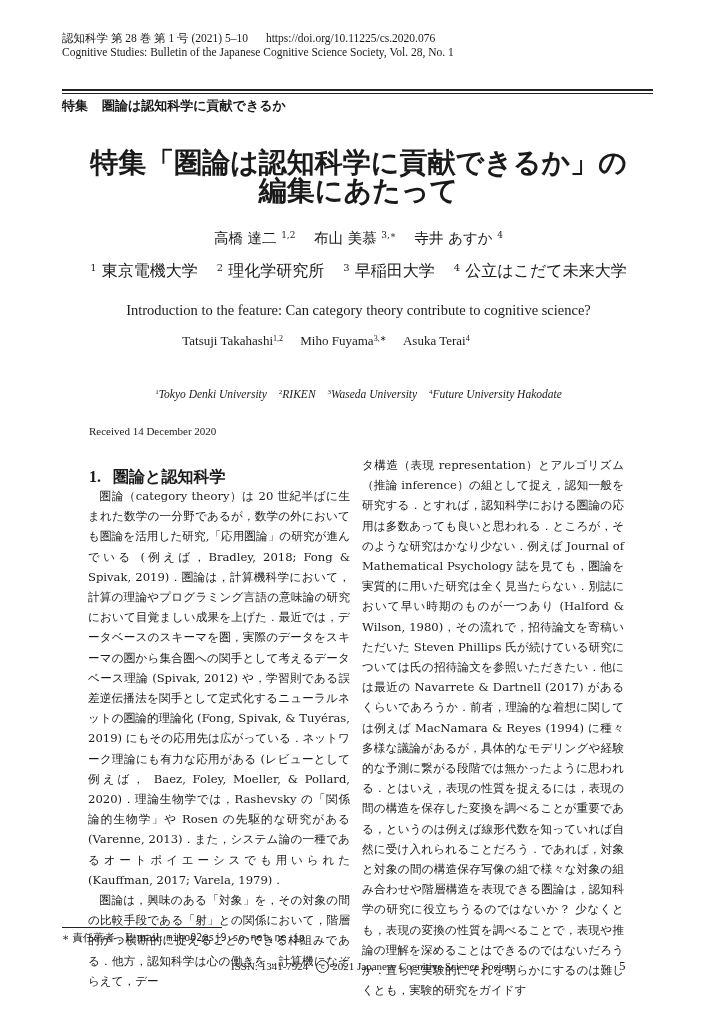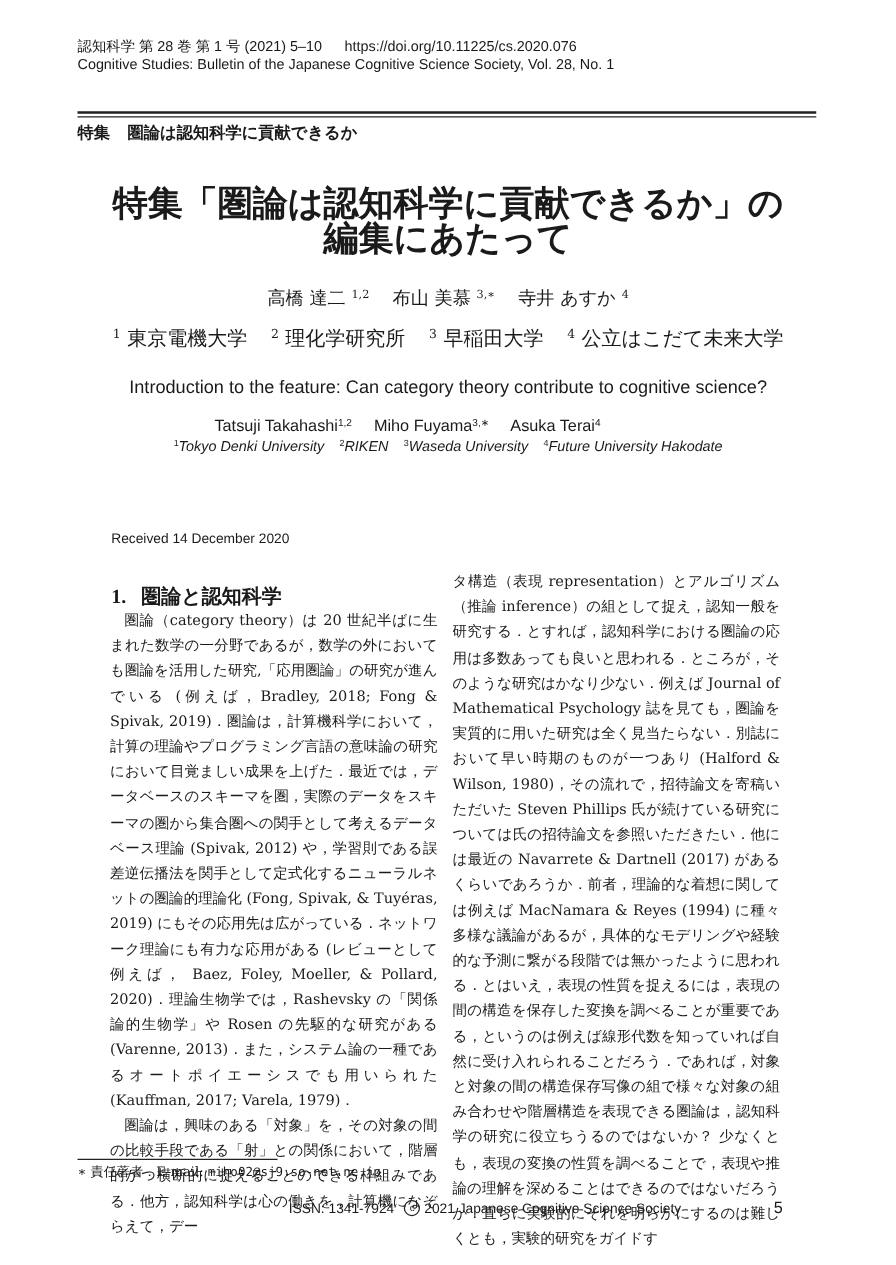--- a/index.html
+++ b/index.html
@@ -2,21 +2,21 @@
 <html><head>
 <meta charset="utf-8">
 <style>
   html, body { margin: 0; padding: 0; background: #ffffff; }
   body {
     width: 717px; height: 1012px; position: relative; overflow: hidden;
     font-family: "DejaVu Serif", "Liberation Serif", serif;
     color: #1a1a1a;
   }
   .abs { position: absolute; }
-  .serif { font-family: Liberation Sans, sans-serif; }
+  .serif { font-family: Liberation Serif, serif; }
   .sans { font-family: "DejaVu Sans", "Liberation Sans", sans-serif; }
   .mono { font-family: "DejaVu Sans Mono", "Liberation Mono", monospace; }
 
   .journal-line { left: 62px; font-size: 11.5px; line-height: 14px; white-space: nowrap; }
   .journal-line .doi { margin-left: 18px; }
   .rule-thick { left: 62px; width: 591px; height: 2px; background: #222; }
   .rule-thin { left: 62px; width: 591px; height: 1px; background: #222; }
   .section-banner { left: 62px; top: 97px; font-size: 13px; font-weight: bold; white-space: nowrap; }
   .section-banner .gap { display: inline-block; width: 14px; }
 
@@ -76,21 +76,21 @@
   <span><sup>3</sup> <span>早稲田大学</span></span><span class="sep"></span>
   <span><sup>4</sup> <span>公立はこだて未来大学</span></span>
 </div>
 
 <div class="abs title-en serif" style="top:302px;">Introduction to the feature: Can category theory contribute to cognitive science?</div>
 <div class="abs authors-en serif" style="top:333px;">
   <span><span>Tatsuji Takahashi</span><sup>1,2</sup></span><span class="sep"></span>
   <span><span>Miho Fuyama</span><sup>3,∗</sup></span><span class="sep"></span>
   <span><span>Asuka Terai</span><sup>4</sup></span>
 </div>
-<div class="abs affil-en serif" style="top:352px;">
+<div class="abs affil-en serif" style="top:388px;">
   <span><sup>1</sup><span>Tokyo Denki University</span></span><span class="sep-s"></span>
   <span><sup>2</sup><span>RIKEN</span></span><span class="sep-s"></span>
   <span><sup>3</sup><span>Waseda University</span></span><span class="sep-s"></span>
   <span><sup>4</sup><span>Future University Hakodate</span></span>
 </div>
 <div class="abs received serif">Received 14 December 2020</div>
 
 <div class="abs heading sans">
   <span class="num">1.</span><span>圏論と認知科学</span>
 </div>

